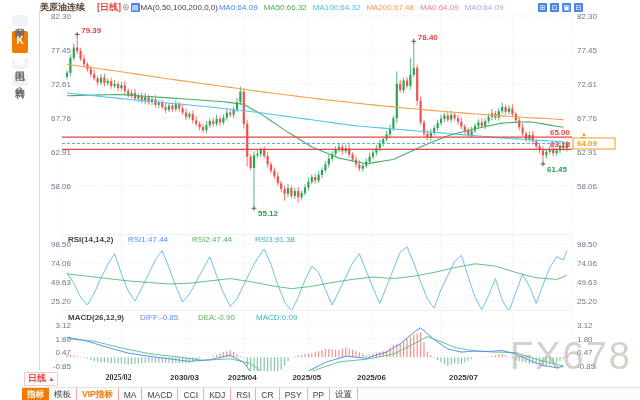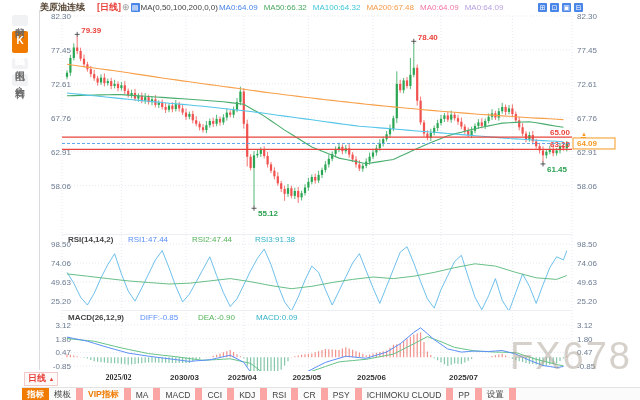--- a/index.html
+++ b/index.html
@@ -22,21 +22,21 @@
              background:#f1f2f4;border-radius:2px;display:block;cursor:pointer;}
   .side-item.active{background:#f07b00;color:#fff;font-weight:bold;}
   #chartwrap{position:absolute;left:40px;top:14px;width:600px;height:358px;}
   #daterow{position:absolute;left:0;top:371px;width:640px;height:15px;font-size:8px;
            font-weight:bold;color:#333;}
   #period-chip{position:absolute;left:24px;top:1px;color:#e8443c;font-size:9px;font-weight:bold;
            border:1px solid #f3caca;background:#fffafa;padding:0 3px;line-height:11px;cursor:pointer;}
   .datelab{position:absolute;top:2px;}
   #toolbar{position:absolute;left:22px;top:387px;right:0;height:13px;background:#fbfbfb;
            border-top:1px solid #e3e3e3;display:flex;align-items:stretch;font-size:8.5px;color:#444;}
-  .tb-item{padding:0 5px;display:flex;align-items:center;border-right:7px solid #fca5a5;cursor:pointer;}
+  .tb-item{padding:0 5px;display:flex;align-items:center;border-right:1px solid #fca5a5;cursor:pointer;}
   .tb-item.chip{background:#f07b00;color:#fff;font-weight:bold;border-right:none;}
   .tb-item.vip{color:#f07b00;font-weight:bold;}
   #watermark{position:absolute;right:8px;bottom:22px;font-size:38px;font-weight:normal;
              color:rgba(172,162,150,0.5);letter-spacing:2px;pointer-events:none;}
   svg text{font-family:"Liberation Sans",sans-serif;}
 </style>
 </head>
 <body>
 
 <div id="topbar">
@@ -654,18 +654,17 @@
     <span class="tb-item chip">指标</span>
     <span class="tb-item">模板</span>
     <span class="tb-item vip">VIP指标</span>
     <span class="tb-item">MA</span>
     <span class="tb-item">MACD</span>
     <span class="tb-item">CCI</span>
     <span class="tb-item">KDJ</span>
     <span class="tb-item">RSI</span>
     <span class="tb-item">CR</span>
     <span class="tb-item">PSY</span>
-    <span class="tb-item">ICHIMOKU CLOUD</span>
     <span class="tb-item">PP</span>
     <span class="tb-item">设置</span>
   </div>
 
 <div id="watermark">FX678</div>
 
 </body></html>

